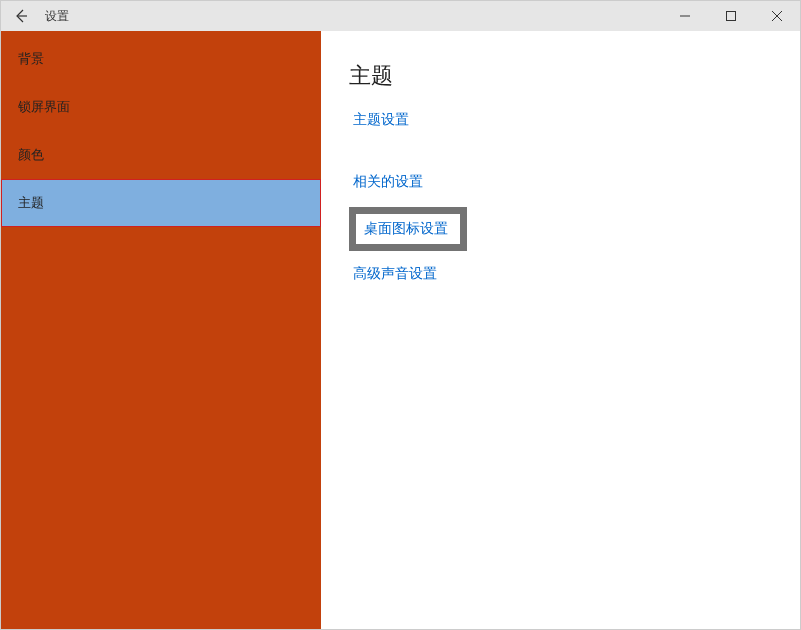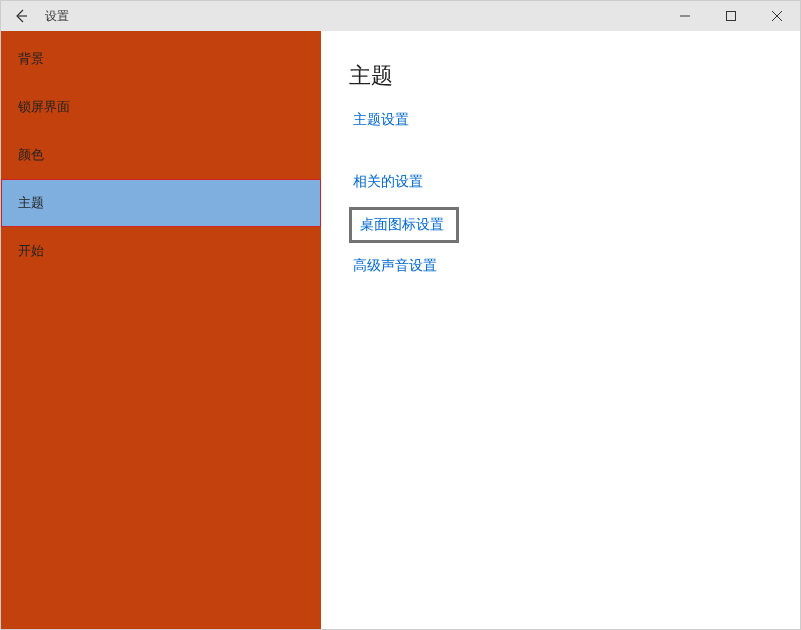--- a/index.html
+++ b/index.html
@@ -151,21 +151,21 @@
   }
   .link-item {
     font-size: 14px;
     color: #0066cc;
     margin-bottom: 14px;
     cursor: default;
     display: inline-block;
     padding: 2px 4px;
   }
   .link-highlight {
-    border: 3px solid #737373;
+    border: 7px solid #737373;
     padding: 4px 8px 4px 4px;
     display: inline-block;
     margin-bottom: 12px;
   }
   .section-spacer {
     height: 26px;
   }
   svg { display: block; }
 </style>
 </head>
@@ -209,23 +209,20 @@
         </div>
         <div class="nav-item">
           <span>锁屏界面</span>
         </div>
         <div class="nav-item">
           <span>颜色</span>
         </div>
         <div class="nav-item selected highlight-box">
           <span>主题</span>
         </div>
-        <div class="nav-item">
-          <span>开始</span>
-        </div>
       </div>
 
     <div class="content">
       <div class="section-title">主题</div>
       <div id="links1">
           <div><div class="link-item">主题设置</div></div>
         </div>
       <div class="section-spacer"></div>
       <div id="links2"><div><div class="link-item">相关的设置</div></div><div class="link-highlight"><div class="link-item" style="margin-bottom: 0px;">桌面图标设置</div></div><div></div><div><div class="link-item">高级声音设置</div></div></div>
     </div>

